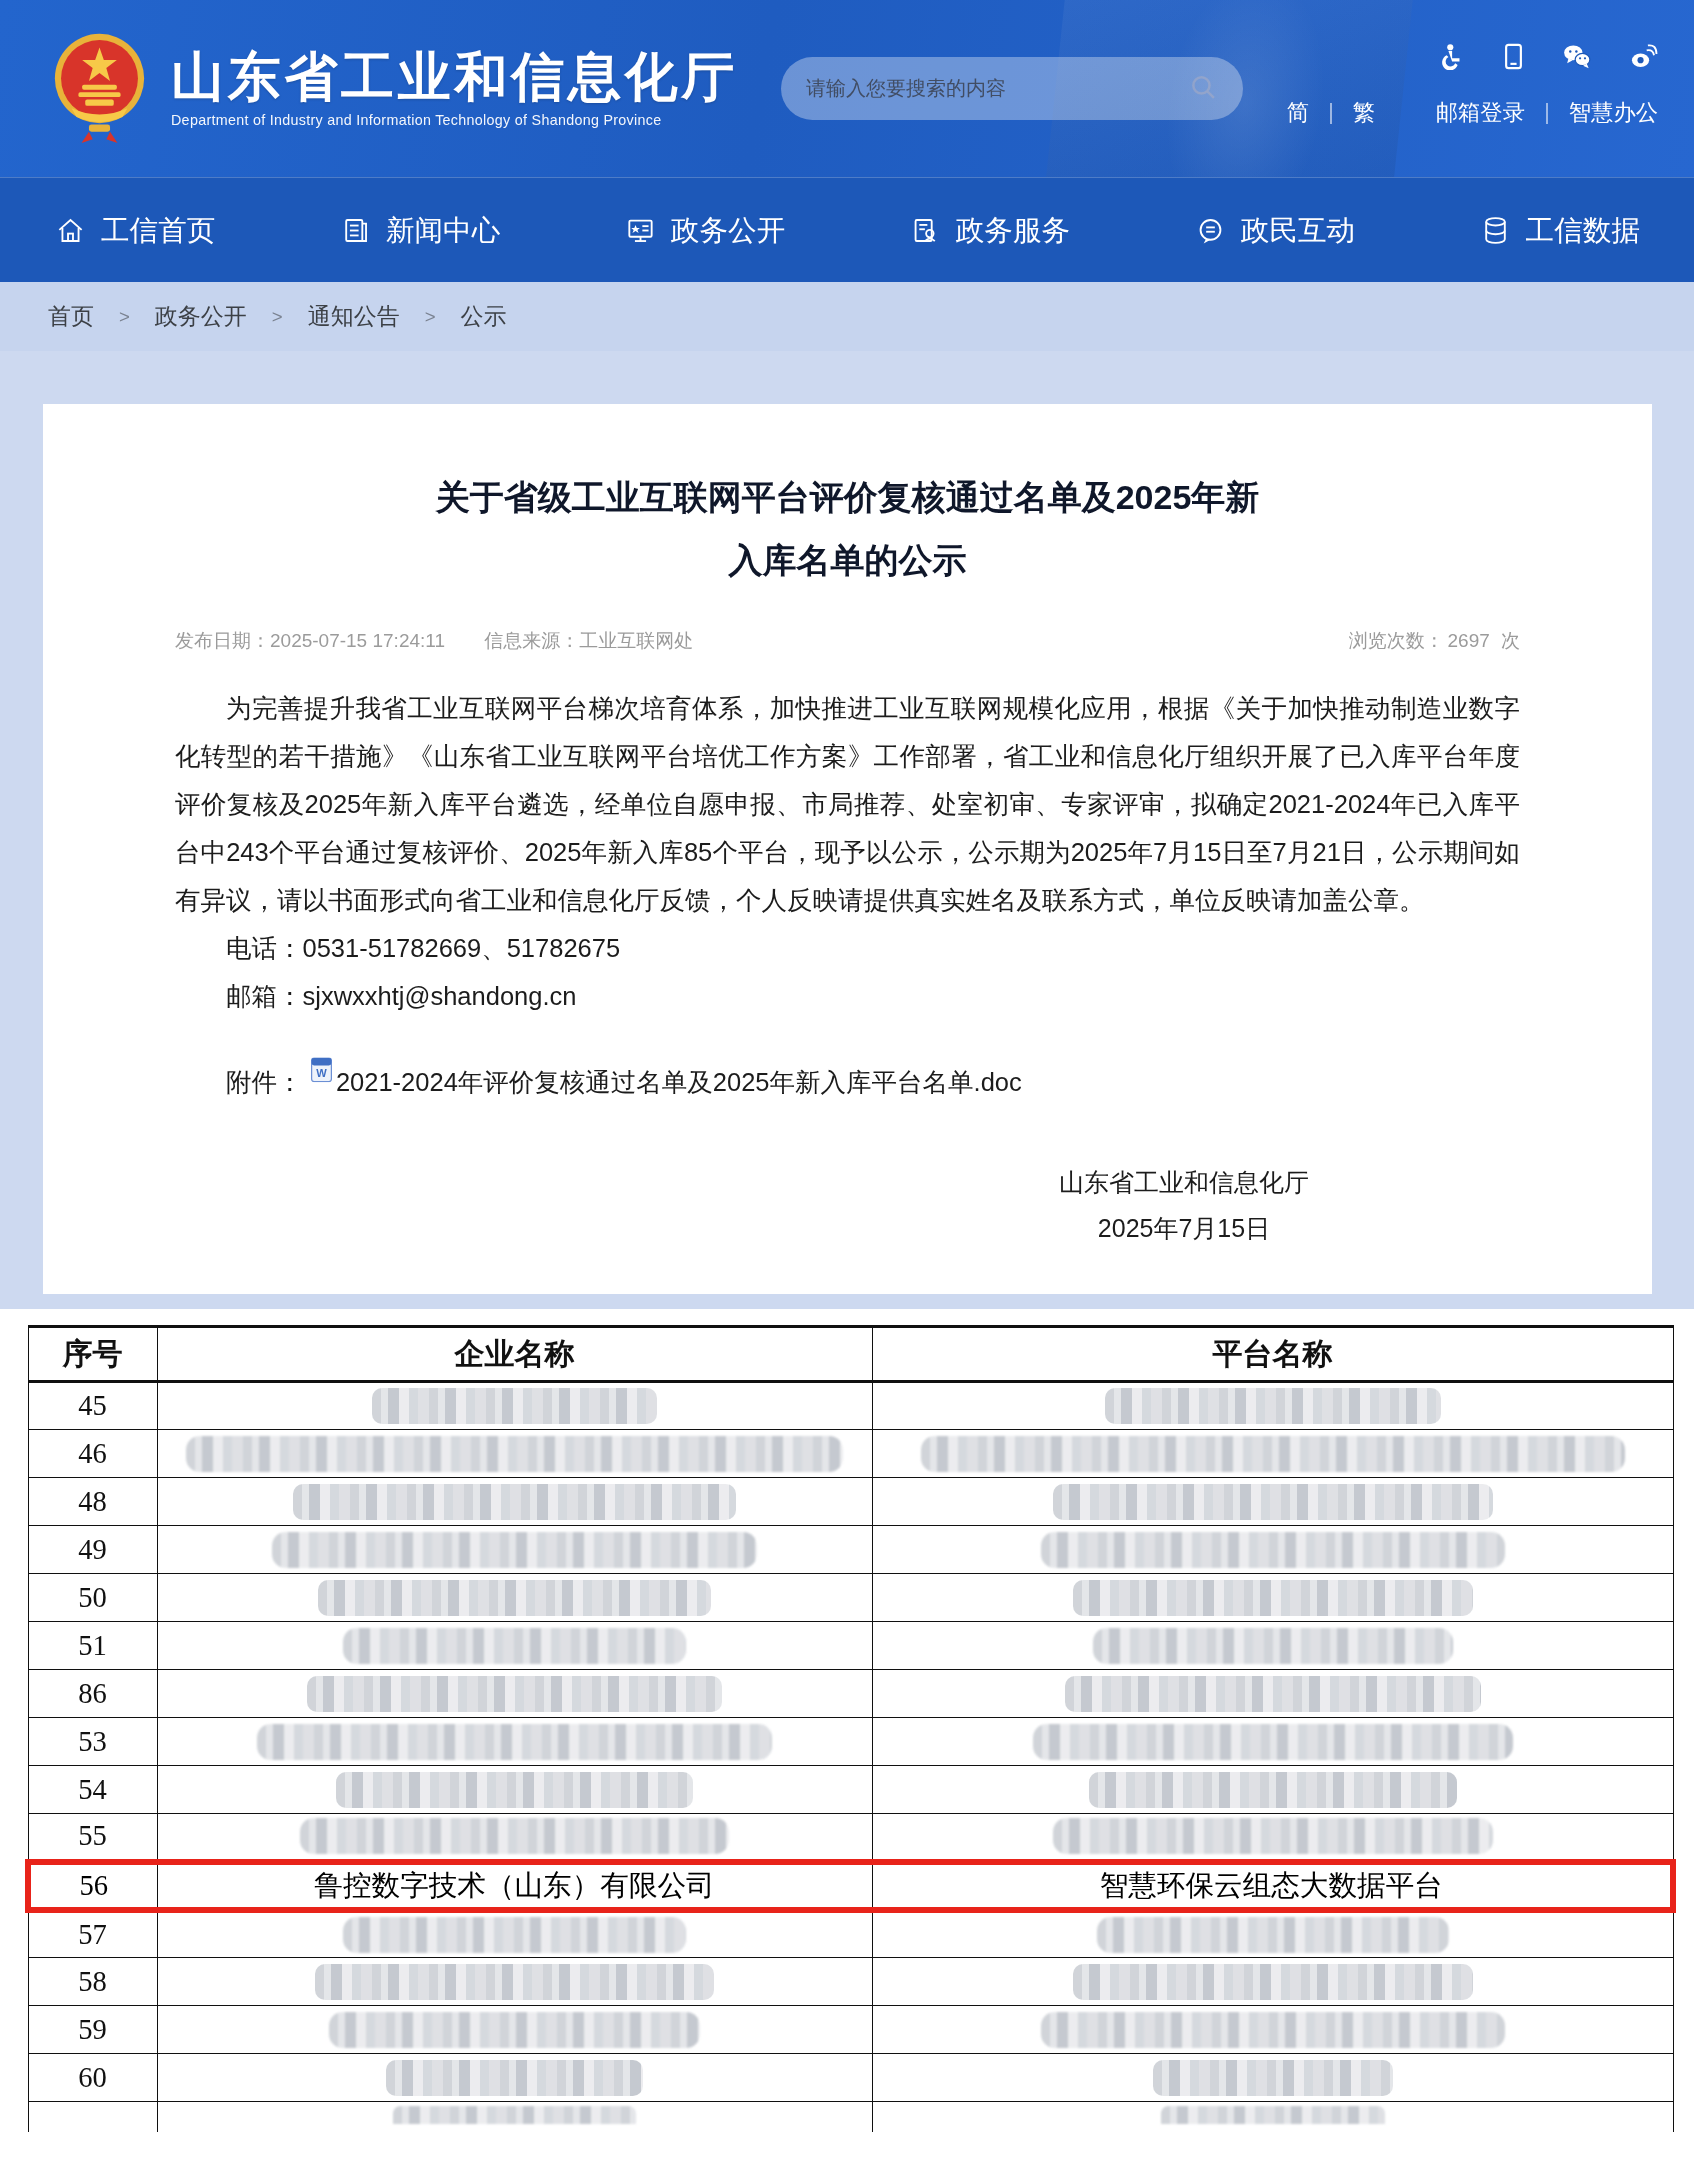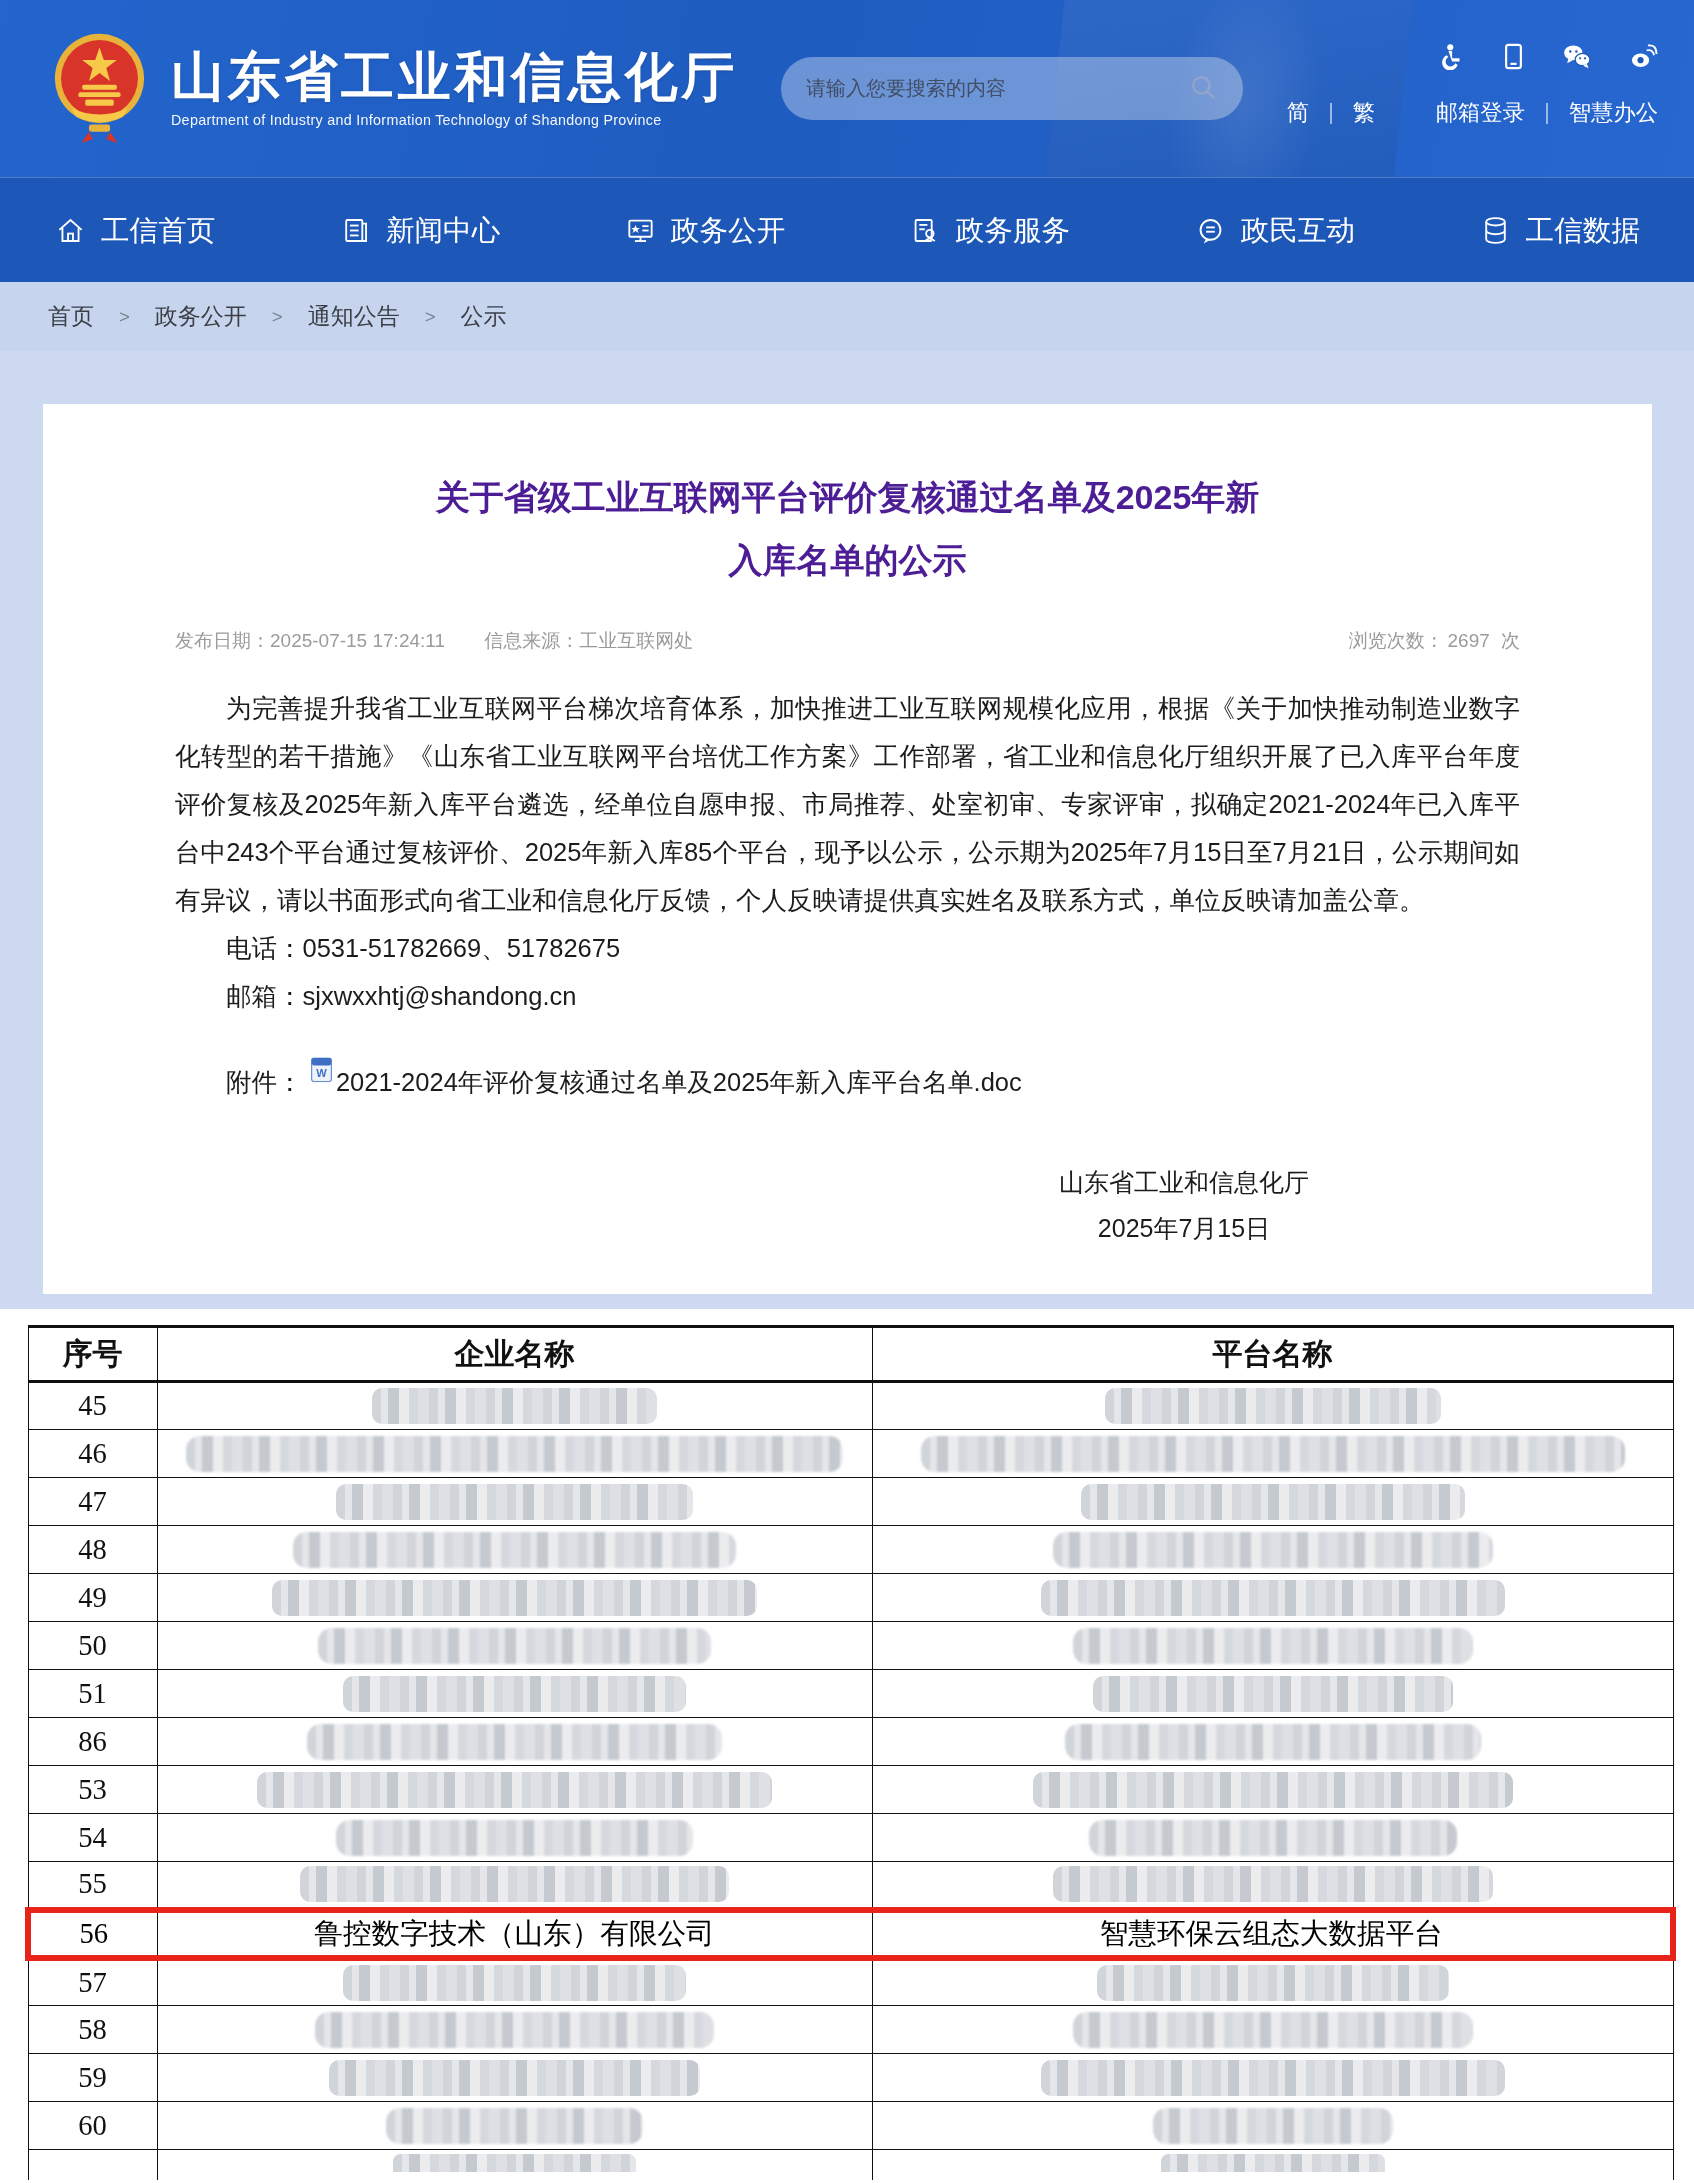--- a/index.html
+++ b/index.html
@@ -56,21 +56,21 @@
   .breadcrumb{
     height:69px; background:#c6d4ee; display:flex; align-items:center;
     padding:0 48px; gap:25px; font-size:23px; color:#3c4046;
   }
   .breadcrumb .sep{ color:#7a8290; font-size:18.6px; }
   .breadcrumb span[data-interactable="true"]{ cursor:pointer; }
 
   
   .content-bg{ background:#cdd9f0; height:958px; padding:53px 43px 0; }
   .card{ background:#ffffff; height:890px; padding:62px 132px 0; }
-  .article-title{ text-align:center; font-size:34px; font-weight:bold; color:#4c1d95; line-height:63px; }
+  .article-title{ text-align:center; font-size:34px; font-weight:bold; color:#0f172a; line-height:63px; }
   .meta{ margin-top:36px; display:flex; justify-content:space-between; font-size:19px; color:#9b9b9b; }
   .meta .left > span{ margin-right:34px; }
   .meta .views em{ font-style:normal; margin:0 11.2px 0 3.7px; }
   .body-text{
     margin-top:30px; font-size:25.5px; color:#1c1c1c; line-height:48px;
     text-align:justify; text-indent:2em;
   }
   .contact{ font-size:25.5px; color:#1c1c1c; line-height:48px; padding-left:2em; }
   .attachment{ margin-top:45px; font-size:25.5px; color:#1c1c1c; display:flex; align-items:baseline; padding-left:2em; }
   .attachment .doc-icon{ margin:0 3.7px 0 8.7px; transform:translateY(-8.7px); }
@@ -332,29 +332,20 @@
         <tr data-interactable="false">
           <td class="num" data-interactable="false">46</td>
           <td data-interactable="false">
             <div class="mosaic" data-interactable="false" style="width: 92%;"></div>
           </td>
           <td data-interactable="false">
             <div class="mosaic" data-interactable="false" style="width: 88%;"></div>
           </td>
         </tr>
         <tr data-interactable="false">
-          <td class="num" data-interactable="false">47</td>
-          <td data-interactable="false">
-            <div class="mosaic" data-interactable="false" style="width: 50%;"></div>
-          </td>
-          <td data-interactable="false">
-            <div class="mosaic" data-interactable="false" style="width: 48%;"></div>
-          </td>
-        </tr>
-        <tr data-interactable="false">
           <td class="num" data-interactable="false">48</td>
           <td data-interactable="false">
             <div class="mosaic" data-interactable="false" style="width: 62%;"></div>
           </td>
           <td data-interactable="false">
             <div class="mosaic" data-interactable="false" style="width: 55%;"></div>
           </td>
         </tr>
         <tr data-interactable="false">
           <td class="num" data-interactable="false">49</td>

